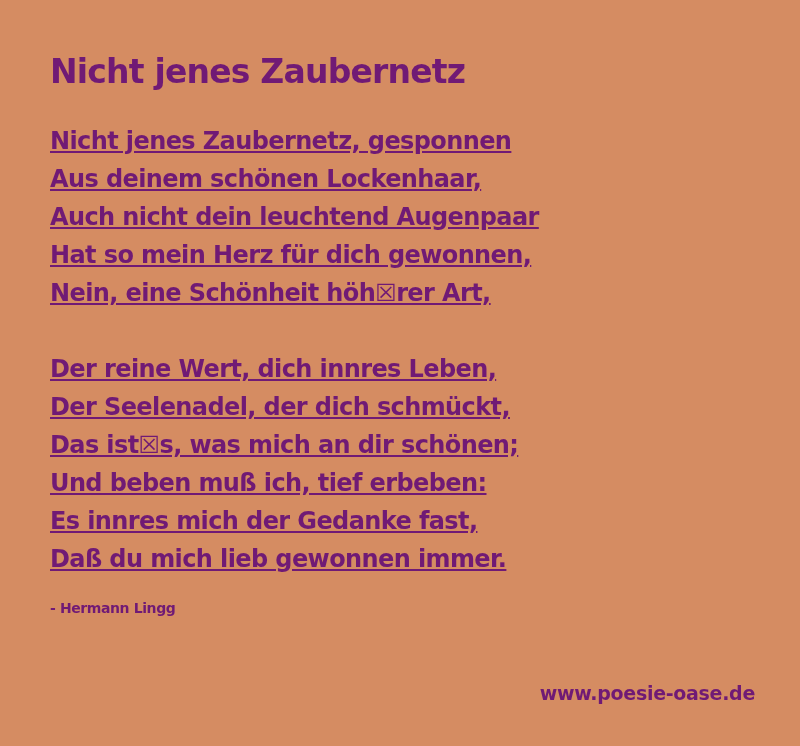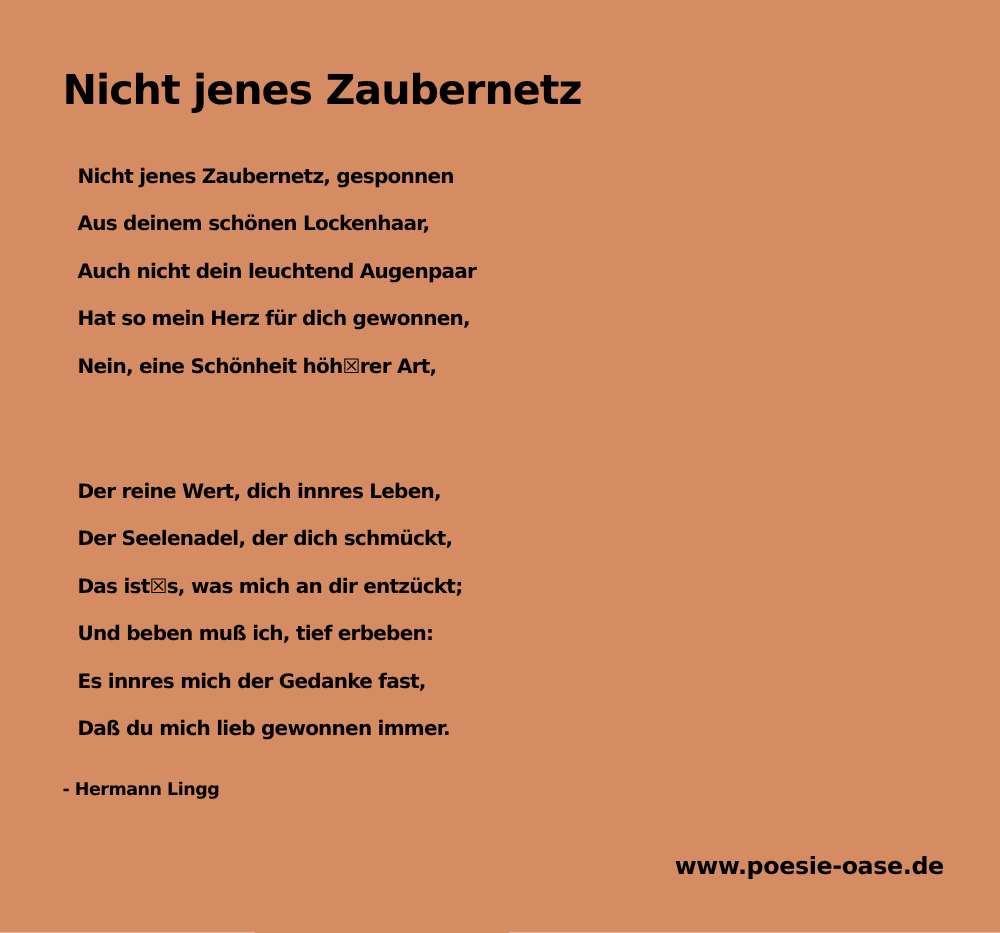--- a/index.html
+++ b/index.html
@@ -4,38 +4,39 @@
 <style>
   html, body {
     margin: 0;
     padding: 0;
   }
   .card {
     position: relative;
     width: 800px;
     height: 746px;
     background: #D58C62;
-    color: #000000;
+    color: #701a75;
     font-family: "DejaVu Sans", "Liberation Sans", sans-serif;
     font-weight: 700;
     box-sizing: border-box;
     padding: 52px 45px 0 50px;
     overflow: hidden;
   }
   .title {
     font-size: 33px;
     line-height: 1.2;
     margin: 0 0 30px 0;
     letter-spacing: -0.8px;
   }
   .stanza {
-    font-size: 16px;
+    font-size: 24px;
     line-height: 38px;
     letter-spacing: -0.6px;
-    margin: 12px;
+    margin: 0;
+    text-decoration: underline;
   }
   .stanza-gap {
     height: 38px;
   }
   .author {
     font-size: 14px;
     line-height: 1.2;
     letter-spacing: -0.4px;
     margin-top: 22px;
   }
@@ -60,21 +61,21 @@
     <div>Auch nicht dein leuchtend Augenpaar</div>
     <div>Hat so mein Herz für dich gewonnen,</div>
     <div>Nein, eine Schönheit höh☒rer Art,</div>
   </div>
 
   <div class="stanza-gap"></div>
 
   <div class="stanza">
     <div>Der reine Wert, dich innres Leben,</div>
     <div>Der Seelenadel, der dich schmückt,</div>
-    <div>Das ist☒s, was mich an dir entzückt;</div>
+    <div>Das ist☒s, was mich an dir schönen;</div>
     <div>Und beben muß ich, tief erbeben:</div>
     <div>Es innres mich der Gedanke fast,</div>
     <div>Daß du mich lieb gewonnen immer.</div>
   </div>
 
   <div class="author">- Hermann Lingg</div>
 
   <div class="website">www.poesie-oase.de</div>
 </div>
 

